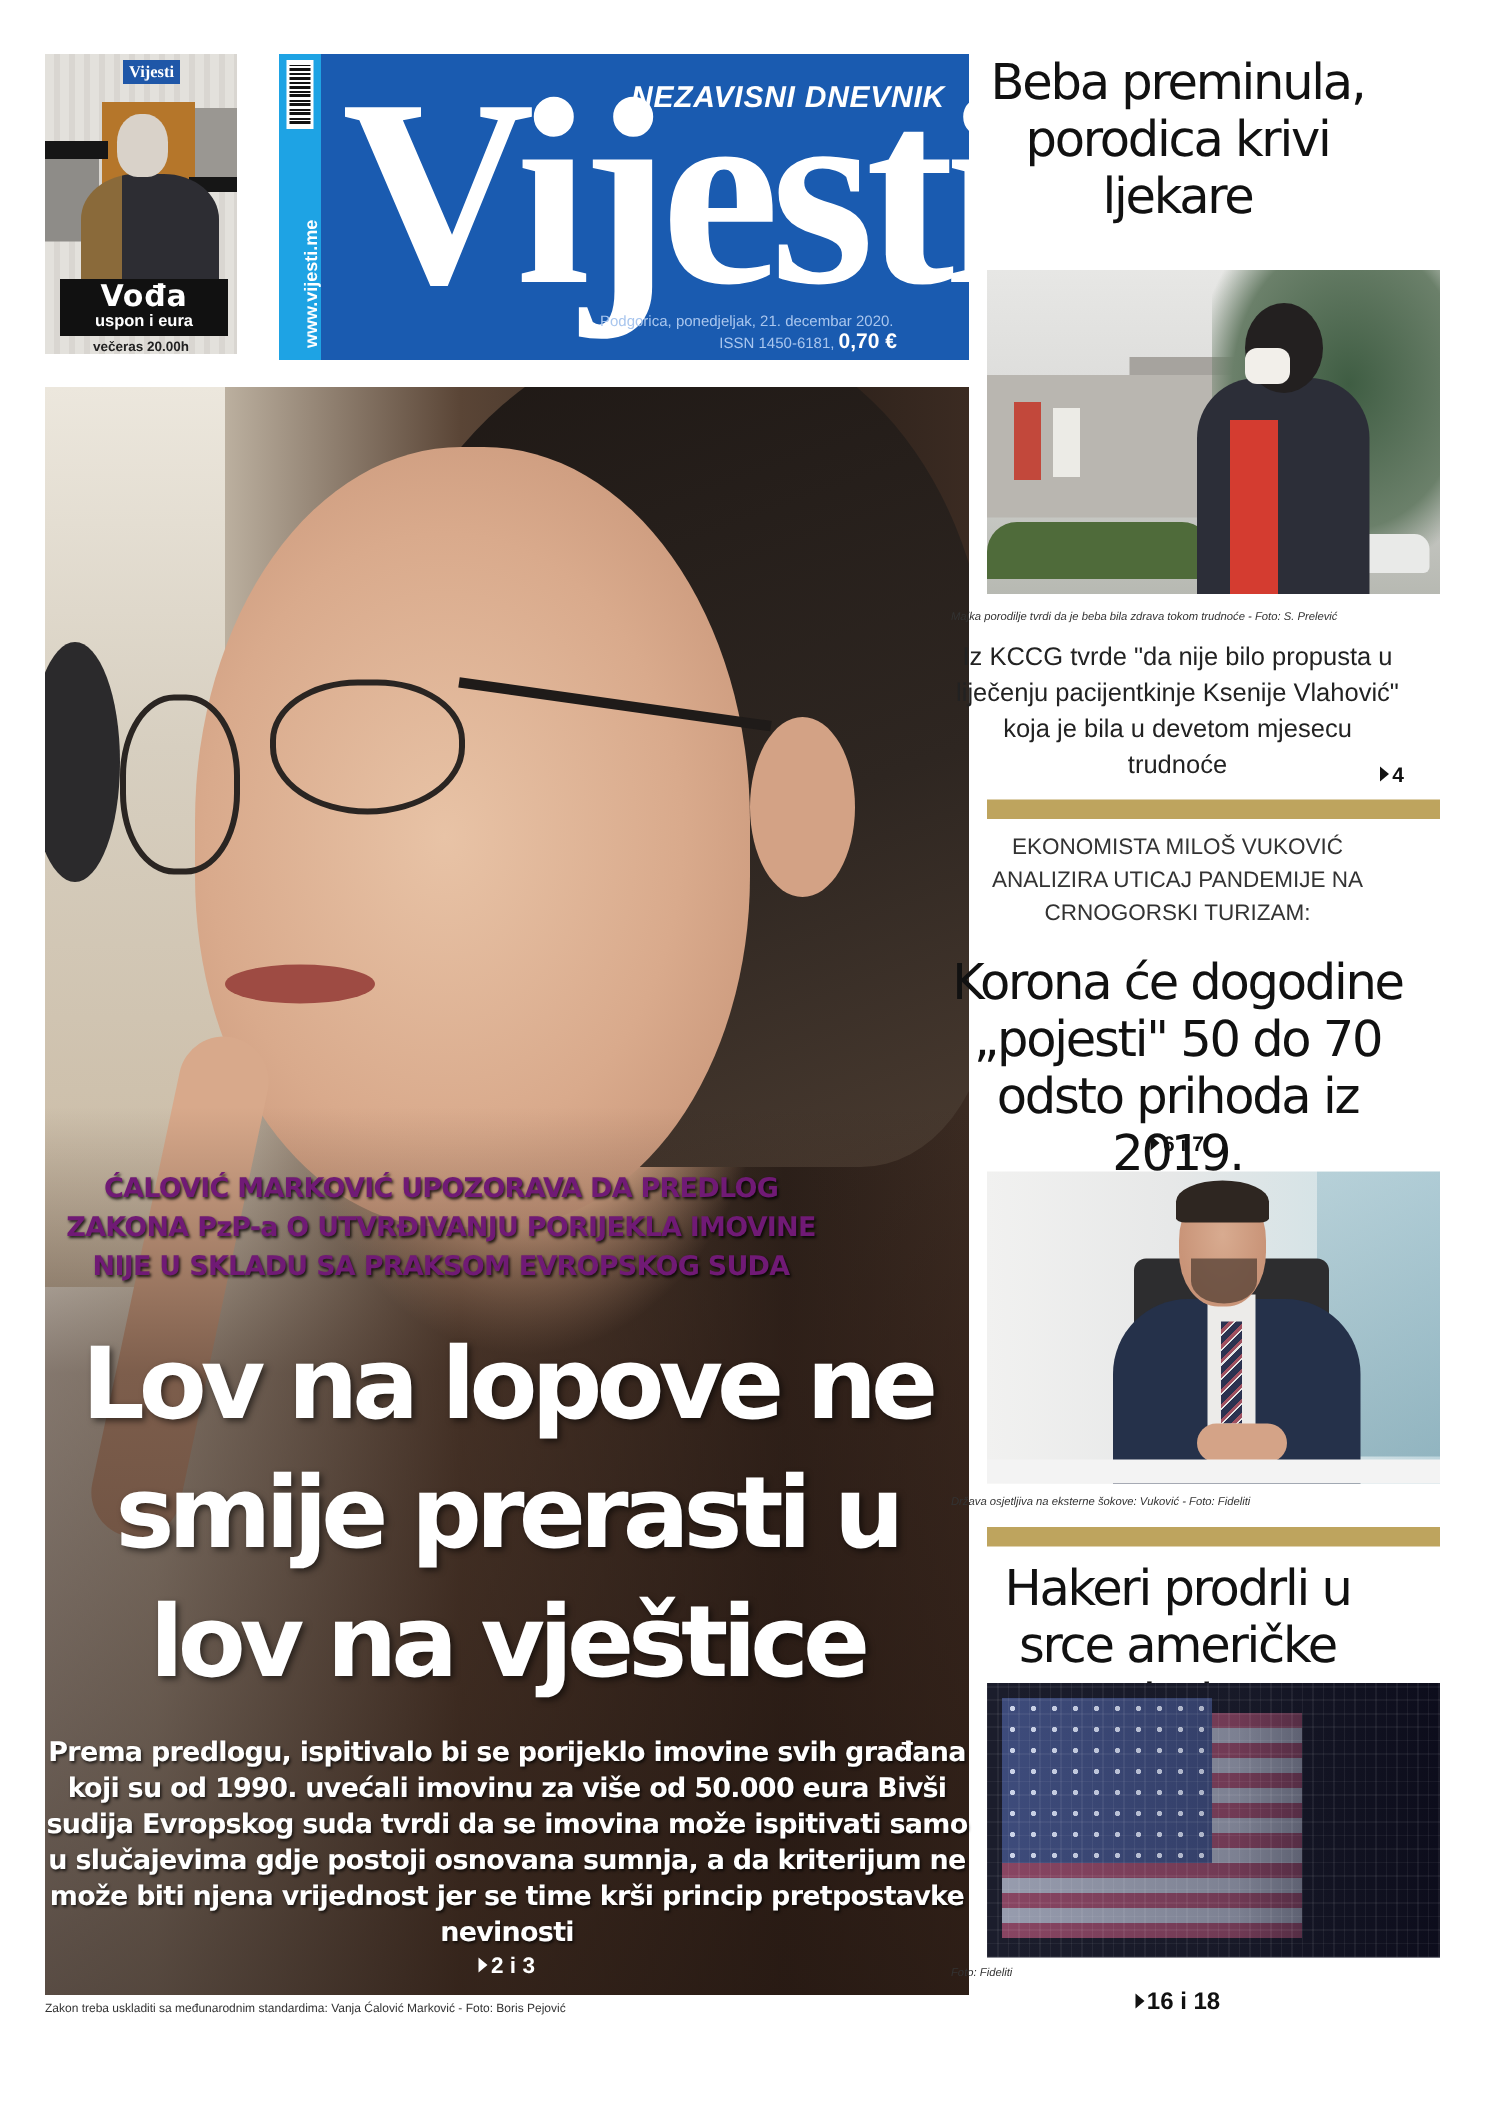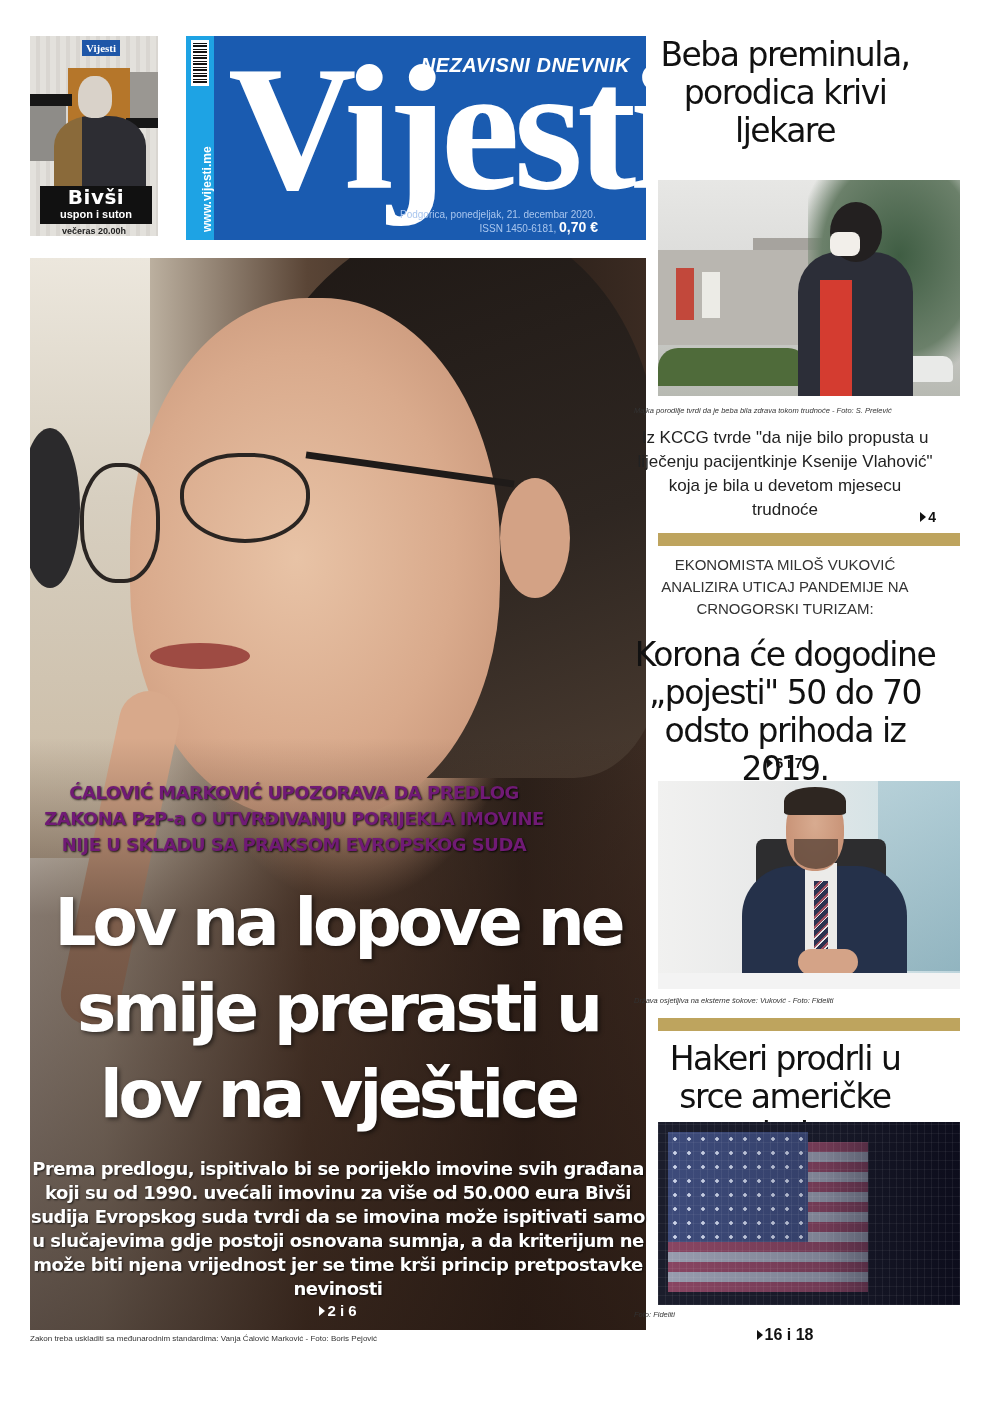--- a/index.html
+++ b/index.html
@@ -221,22 +221,22 @@
   <div class="collage-bg"></div>
   <div class="grey-photo"></div>
   <div class="grey-photo2"></div>
   <div class="orange-block"></div>
   <div class="dark-bar1"></div>
   <div class="dark-bar2"></div>
   <div class="man-body"></div>
   <div class="man-head"></div>
   <div class="mini-logo">Vijesti</div>
   <div class="title-box">
-    <div class="title">Bivši</div>
-    <div class="subtitle">uspon i suton</div>
+    <div class="title">Vođa</div>
+    <div class="subtitle">uspon i eura</div>
   </div>
   <div class="time">večeras 20.00h</div>
 </div>
 
 <div class="masthead">
   <div class="side-strip">
     <div class="barcode">
         <i></i>
       </div>
     <div class="site-url">www.vijesti.me</div>
@@ -261,21 +261,21 @@
   <div class="glasses-r"></div>
   <div class="lips"></div>
   <div class="finger"></div>
   <div class="shade"></div>
 </div>
 
 <div class="kicker">ĆALOVIĆ MARKOVIĆ UPOZORAVA DA PREDLOG ZAKONA PzP-a O UTVRĐIVANJU PORIJEKLA IMOVINE NIJE U SKLADU SA PRAKSOM EVROPSKOG SUDA</div>
 <div class="headline">Lov na lopove ne smije prerasti u lov na vještice</div>
 <div class="deck">Prema predlogu, ispitivalo bi se porijeklo imovine svih građana koji su od 1990. uvećali imovinu za više od 50.000 eura Bivši sudija Evropskog suda tvrdi da se imovina može ispitivati samo u slučajevima gdje postoji osnovana sumnja, a da kriterijum ne može biti njena vrijednost jer se time krši princip pretpostavke nevinosti</div>
 <div class="page-ref-main">
-  <span class="arrow"></span><span>2 i 6</span>
+  <span class="arrow"></span><span>2 i 3</span>
 </div>
 <div class="main-caption">Zakon treba uskladiti sa međunarodnim standardima: Vanja Ćalović Marković - Foto: Boris Pejović</div>
 
 <div class="rc" style="top:36px;">
   <div class="rc-headline">Beba preminula, porodica krivi ljekare</div>
 </div>
 <div class="photo-hospital">
   <div class="building-top"></div>
   <div class="building"></div>
   <div class="flag-red"></div>

